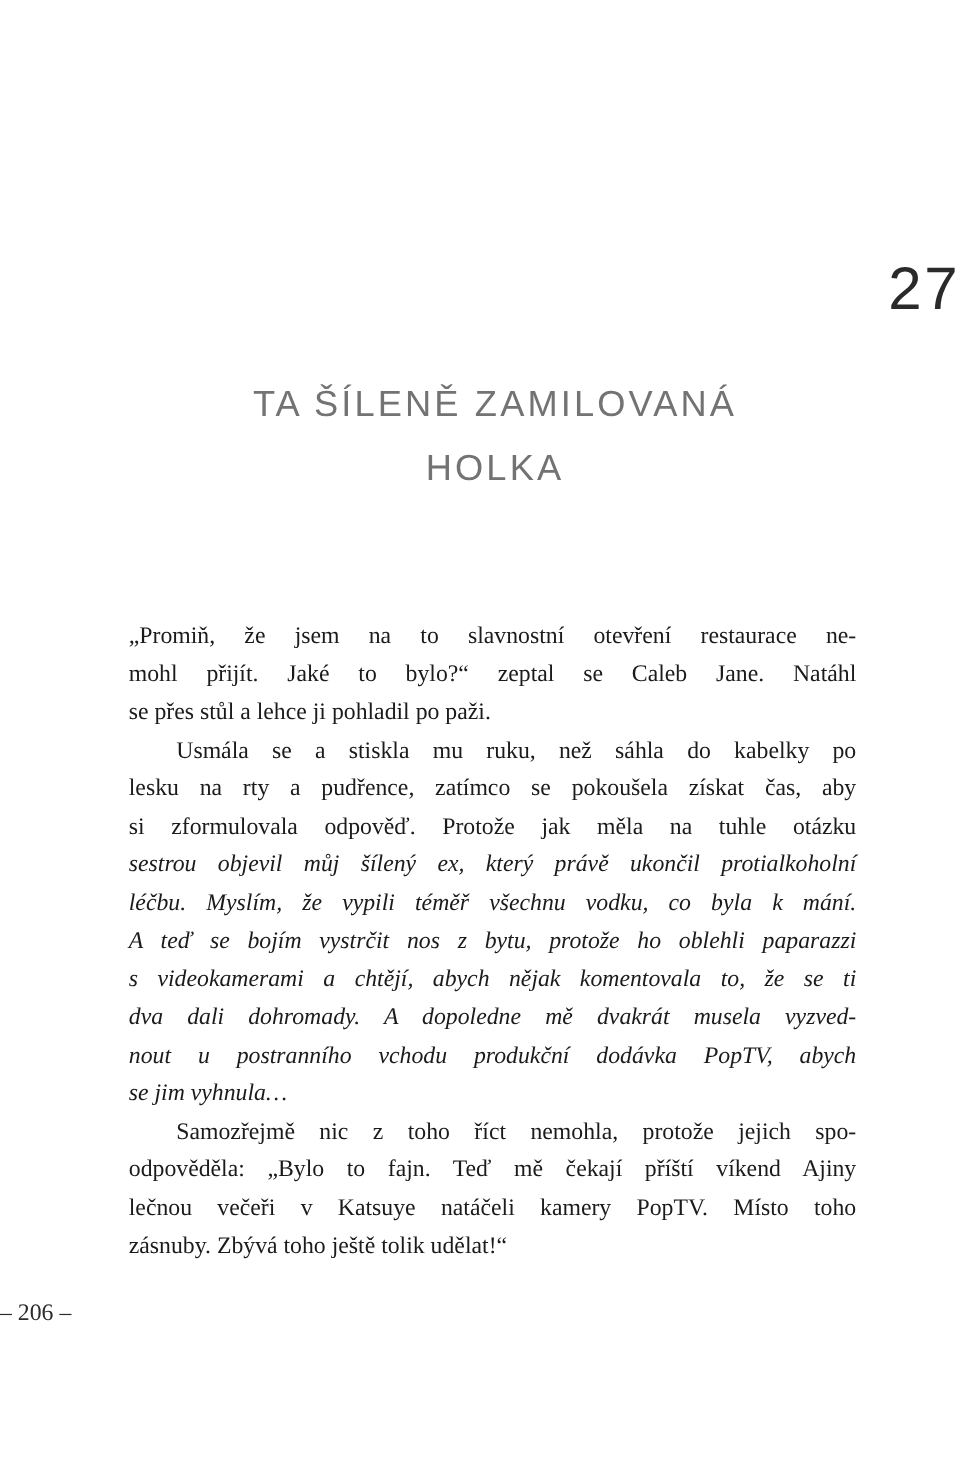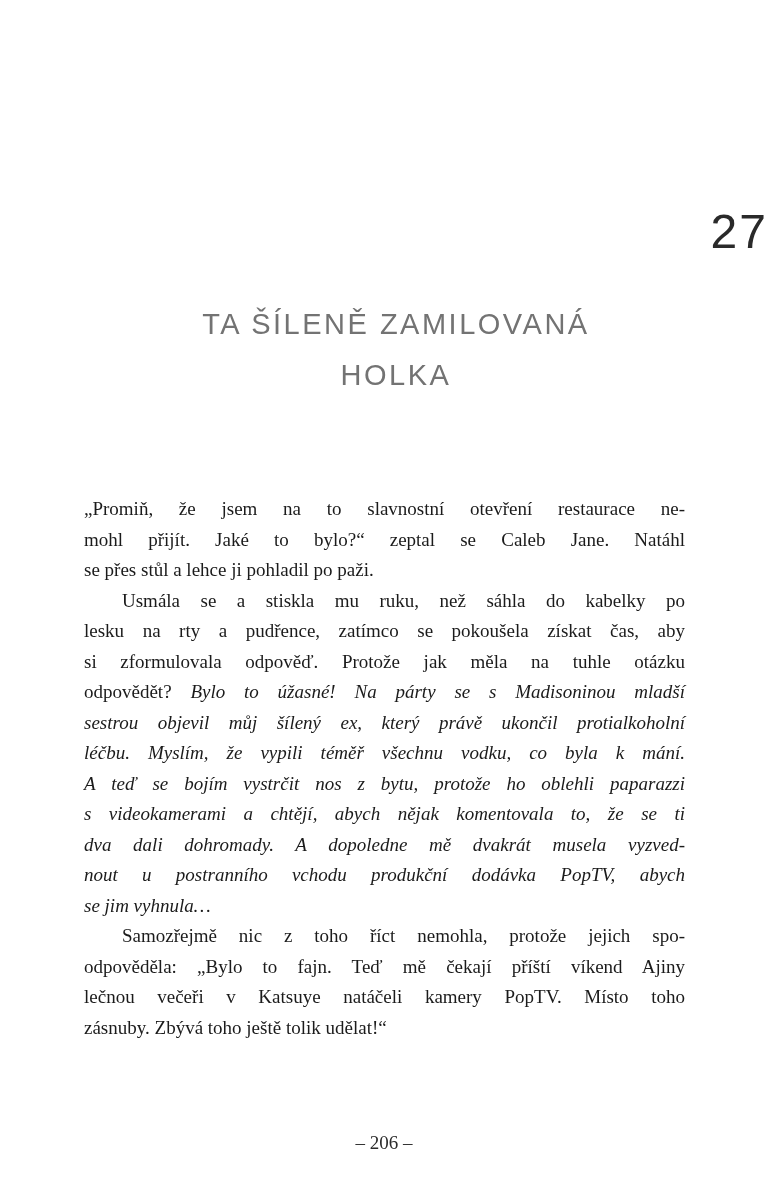--- a/index.html
+++ b/index.html
@@ -48,37 +48,38 @@
     top: 494px;
     left: 84px;
     width: 601px;
     font-size: 19px;
     line-height: 30.5px;
     color: #1b1b1b;
   }
   .line {
     text-align: justify;
     text-align-last: justify;
+    margin-left: 19px;
   }
   .line.last {
     text-align: right;
     text-align-last: left;
   }
   .line.indent {
     padding-left: 38px;
   }
   .seg.italic {
     font-style: italic;
   }
   .page-number {
     position: absolute;
-    top: 1132px;
+    top: 1040px;
     left: 0;
     width: 100%;
-    text-align: center;
+    text-align: left;
     font-size: 19px;
     color: #2b2b2b;
   }
 </style>
 </head>
 <body>
 
 <div class="sheet">
   <div class="chapter-number">27</div>
 
@@ -90,21 +91,20 @@
   <div class="body-text">
       <div class="paragraph">
         <div class="line"><span class="seg">„Promiň, že jsem na to slavnostní otevření restaurace ne-</span></div>
         <div class="line"><span class="seg">mohl přijít. Jaké to bylo?“ zeptal se Caleb Jane. Natáhl</span></div>
         <div class="line last"><span class="seg">se přes stůl a lehce ji pohladil po paži.</span></div>
       </div>
       <div class="paragraph">
         <div class="line indent"><span class="seg">Usmála se a stiskla mu ruku, než sáhla do kabelky po</span></div>
         <div class="line"><span class="seg">lesku na rty a pudřence, zatímco se pokoušela získat čas, aby</span></div>
         <div class="line"><span class="seg">si zformulovala odpověď. Protože jak měla na tuhle otázku</span></div>
-        <div class="line"><span class="seg">odpovědět? </span><span class="seg italic">Bylo to úžasné! Na párty se s Madisoninou mladší</span></div>
         <div class="line"><span class="seg italic">sestrou objevil můj šílený ex, který právě ukončil protialkoholní</span></div>
         <div class="line"><span class="seg italic">léčbu. Myslím, že vypili téměř všechnu vodku, co byla k mání.</span></div>
         <div class="line"><span class="seg italic">A teď se bojím vystrčit nos z bytu, protože ho oblehli paparazzi</span></div>
         <div class="line"><span class="seg italic">s videokamerami a chtějí, abych nějak komentovala to, že se ti</span></div>
         <div class="line"><span class="seg italic">dva dali dohromady. A dopoledne mě dvakrát musela vyzved-</span></div>
         <div class="line"><span class="seg italic">nout u postranního vchodu produkční dodávka PopTV, abych</span></div>
         <div class="line last"><span class="seg italic">se jim vyhnula…</span></div>
       </div>
       <div class="paragraph">
         <div class="line indent"><span class="seg">Samozřejmě nic z toho říct nemohla, protože jejich spo-</span></div>

